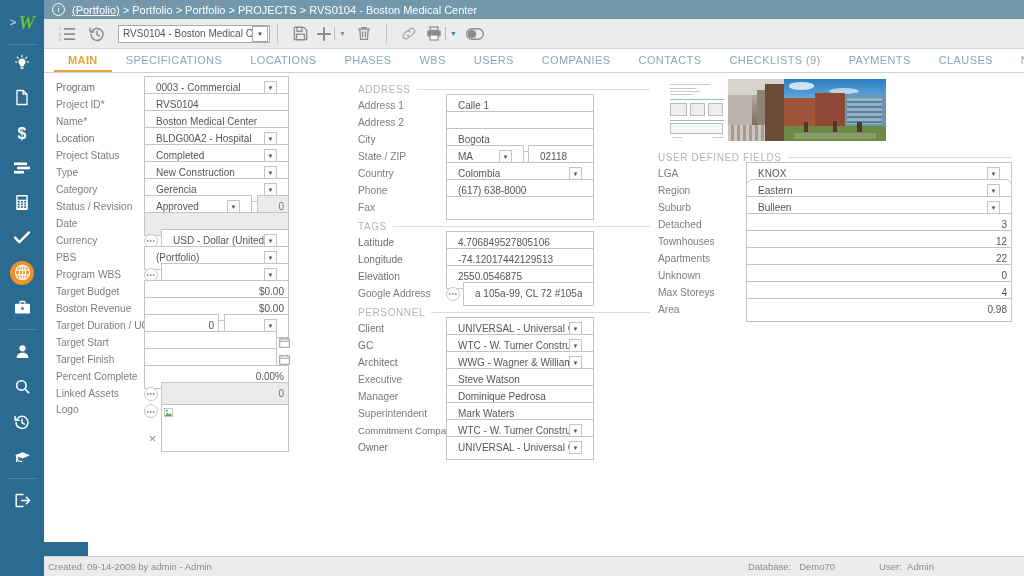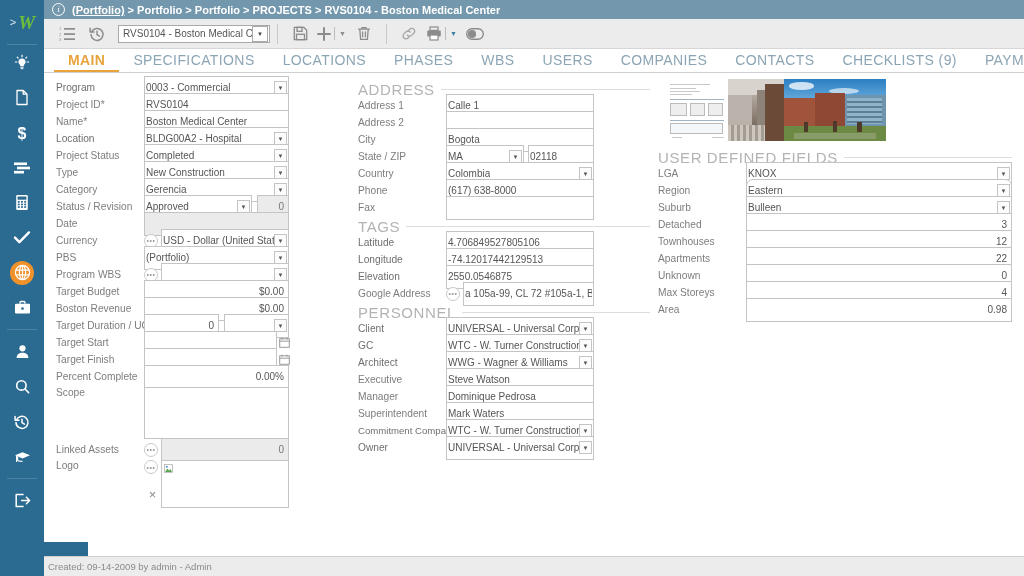--- a/index.html
+++ b/index.html
@@ -46,21 +46,21 @@
 
   .breadcrumb-bar {
     height:19px; background:#7397ad; color:#ffffff;
     display:flex; align-items:center; padding-left:8px; gap:7px;
     font-size:11px; flex:0 0 19px;
   }
   .info-ico { width:13px; height:13px; border:1px solid #ffffff; border-radius:50%;
      display:flex; align-items:center; justify-content:center; font-size:9px;
      font-family:"Liberation Serif", serif; font-style:italic; line-height:1;}
   .crumb-text a { color:#ffffff; text-decoration:underline; }
-  .crumb-text { white-space:nowrap;font-weight:bold; }
+  .crumb-text { white-space:nowrap; }
 
   .toolbar {
     height:30px; background:#ececec; border-bottom:1px solid #d6d6d6;
     display:flex; align-items:center; padding:0 8px; gap:0; flex:0 0 30px;
   }
   .tb-btn { width:30px; height:28px; display:flex; align-items:center; justify-content:center;
     color:#8c8c8c; cursor:pointer; }
   .tb-sep { width:1px; height:20px; background:#c8c8c8; margin:0 7px; }
   .tb-caret { font-size:7px; color:#8c8c8c; cursor:pointer; padding:0 3px; display:flex; align-items:center; }
   .tb-divline { width:1px; height:13px; background:#bdbdbd; margin:0 1px;}
@@ -76,21 +76,21 @@
     display:flex; align-items:center; justify-content:center; font-size:6px; color:#444;
     margin-right:1px;
   }
 
   .tabs {
     height:24px; background:#ffffff; border-bottom:1px solid #d0d0d0;
     display:flex; align-items:stretch; padding-left:10px; flex:0 0 24px;
   }
   .tab {
     padding:0 14px; display:flex; align-items:center; justify-content:center;
-    font-size:14px; letter-spacing:0.4px; color:#8ca5b5; cursor:pointer;
+    font-size:11px; letter-spacing:0.4px; color:#8ca5b5; cursor:pointer;
     border-bottom:2px solid transparent; white-space:nowrap;
   }
   .tab.active { color:#e8a33d; border-bottom-color:#e8a33d; font-weight:bold; }
 
   .content {
     flex:1; background:#ffffff; position:relative; overflow:hidden;
     padding-top:6px;
   }
   .columns { display:flex; width:100%; }
   .col-left { width:306px; padding-left:12px; flex:0 0 306px; }
@@ -103,36 +103,36 @@
   .lbl.link { color:#6f6f6f; cursor:pointer; }
   .ell {
     width:14px; height:14px; border-radius:50%; border:1px solid #c9c9c9;
     background:#fff; color:#9a9a9a; font-size:7px; display:flex;
     align-items:center; justify-content:center; margin-right:3px; letter-spacing:0.5px;
     flex:0 0 14px; cursor:pointer;
   }
   .fld {
     height:24px; border:1px solid #c4c4c4; background:#ffffff;
     display:flex; align-items:center; font-size:10px; color:#555;
-    padding:0 1px; overflow:hidden; white-space:nowrap;
+    padding:0 11px; overflow:hidden; white-space:nowrap;
   }
   .fld.grey { background:#ebebeb; color:#777; }
   .fld.num { justify-content:flex-end; padding-right:4px; }
   .fld .txt { overflow:hidden; white-space:nowrap; text-overflow:clip; }
   .caret-box {
     width:13px; height:13px; border:1px solid #c4c4c4; background:#fcfcfc;
     display:flex; align-items:center; justify-content:center;
     font-size:6px; color:#555; flex:0 0 13px; margin-left:auto;
   }
   .w-full { width:145px; flex:0 0 145px; }
   .w-mid { width:148px; flex:0 0 148px;align-items:center; }
 
   .section-head {
     display:flex; align-items:center; gap:6px; height:16px;
-    font-size:15px; color:#b3b3b3; letter-spacing:0.6px; margin-top:2px;
+    font-size:10px; color:#b3b3b3; letter-spacing:0.6px; margin-top:2px;
   }
   .section-head .line { flex:1; height:1px; background:#dcdcdc; }
 
   .cal-ico { width:11px; height:11px; margin-left:2px; color:#9a9a9a; flex:0 0 11px;}
 
   .scope-box { width:145px; height:52px; border:1px solid #c4c4c4; background:#fff; }
   .logo-box { width:145px; height:48px; border:1px solid #c4c4c4; background:#fff; padding:2px; }
   .broken-img { width:9px; height:9px; position:relative; }
 
   .x-btn { font-size:13px; color:#8a8a8a; cursor:pointer; line-height:1; }
@@ -542,24 +542,20 @@
             </span>
           </div>
 
           <div class="row">
             <span class="lbl">Percent Complete</span>
             <div class="fld w-full num">
               <span class="txt">0.00%</span>
             </div>
           </div>
 
-          <div class="row" style="height:56px;align-items:flex-start;padding-top:2px;">
-            <span class="lbl">Scope</span>
-            <div class="scope-box"></div>
-          </div>
 
           <div class="row">
             <span class="lbl">Linked Assets</span>
             <span class="ell">•••</span>
             <div class="fld grey num" style="width:128px;flex:0 0 128px;">
               <span class="txt">0</span>
             </div>
           </div>
 
           <div class="row" style="height:52px;align-items:flex-start;padding-top:2px;">
@@ -855,18 +851,28 @@
             </div>
           </div>
 
         </div>
 
       </div>
     </div>
 
     <div class="statusbar">
       <span>Created:  09-14-2009 by admin - Admin</span>
+      <span class="sb-right">
+        <span>
+          <span>Database:</span>
+          &nbsp;&nbsp;<span>Demo70</span>
+        </span>
+        <span>
+          <span>User:</span>
+          &nbsp;<span>Admin</span>
+        </span>
+      </span>
     </div>
 
   </div>
 
   <div class="sb-tab"></div>
 </div>
 
 </body></html>

